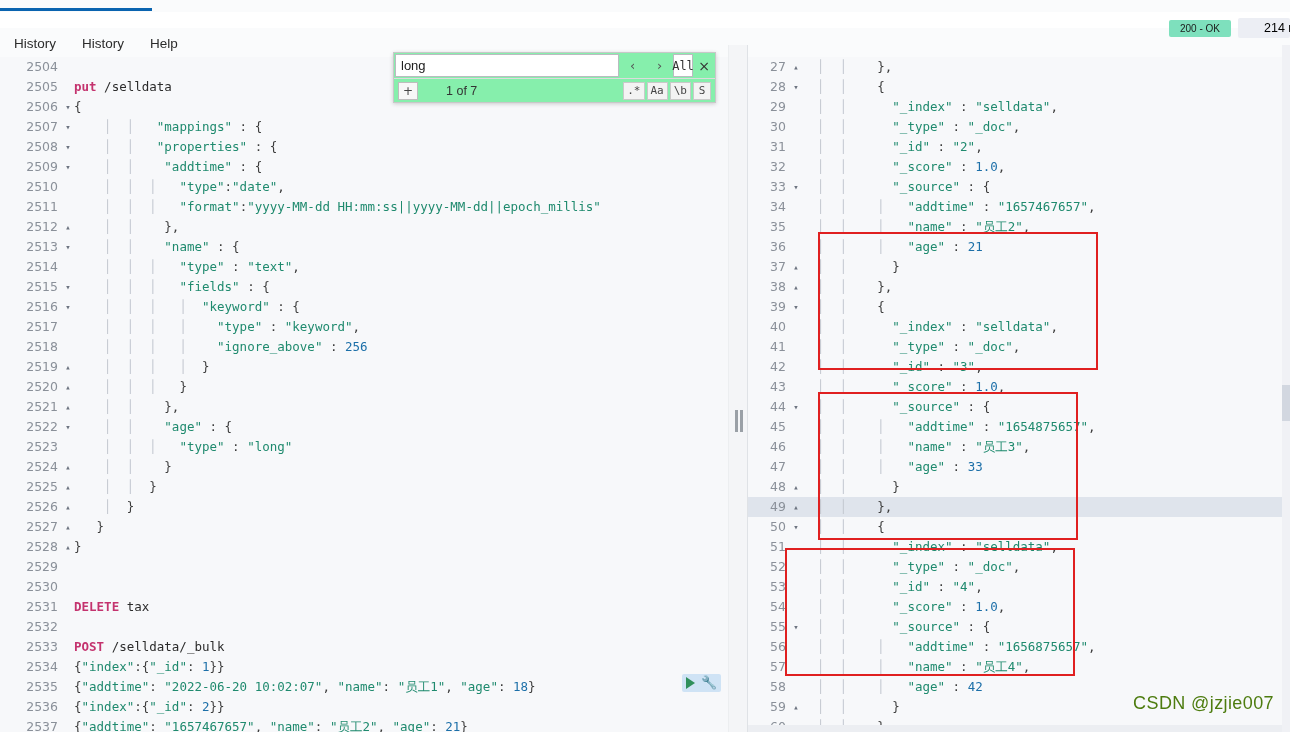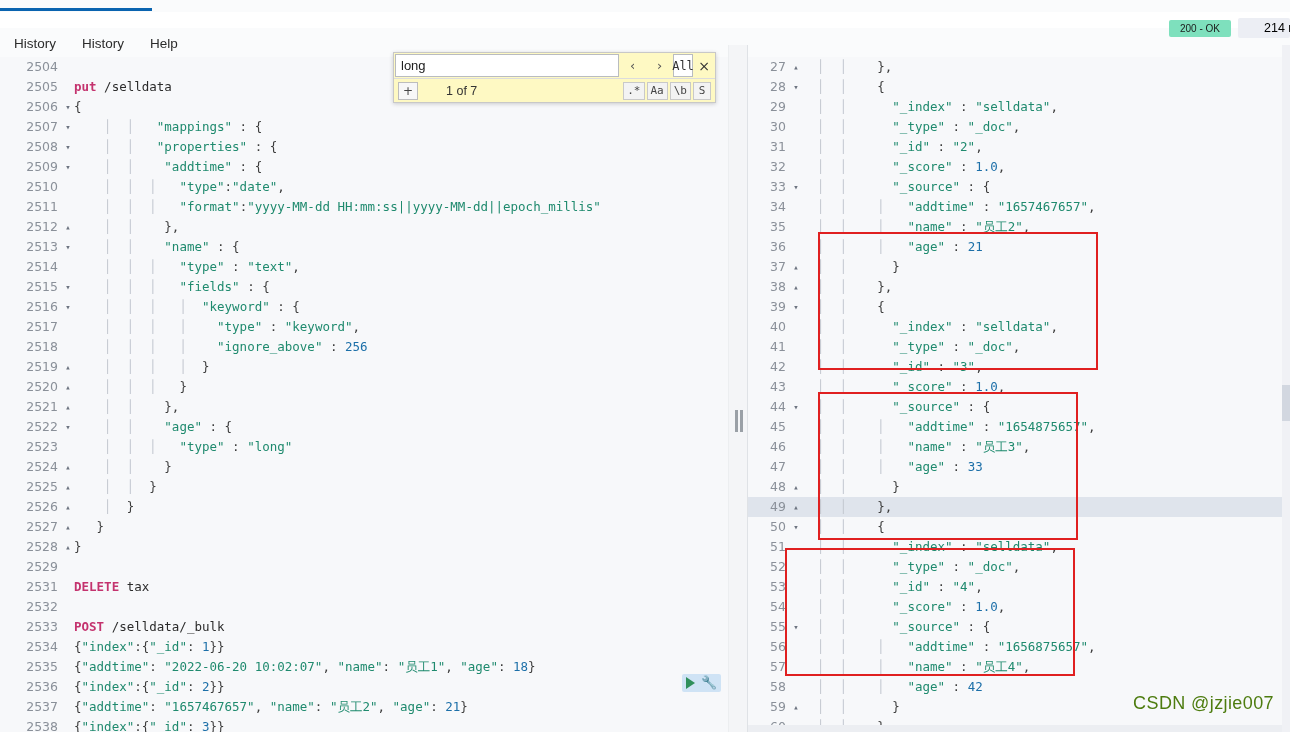--- a/index.html
+++ b/index.html
@@ -107,21 +107,21 @@
     display: flex; gap: 6px; align-items: center;
     background: #cfe3f5; padding: 2px 4px; border-radius: 2px;
   }
   .ico-play { width: 0; height: 0; border-left: 9px solid #2f8f5b;
               border-top: 6px solid transparent; border-bottom: 6px solid transparent; }
   .ico-wrench { font-size: 13px; color: #2b6cb0; line-height: 14px; }
 
   
   .find {
     position: absolute; left: 393px; top: 52px; width: 323px;
-    background: #fef9c3; border: 1px solid #c8c8c8;
+    background: #86efac; border: 1px solid #c8c8c8;
     box-shadow: 0 1px 4px rgba(0,0,0,.18);
     z-index: 50;
   }
   .find-row1 { display: flex; align-items: stretch; height: 25px; }
   .find-input {
     flex: 1; border: 1px solid #b9bcc0; background: #fff; margin: 1px 0 1px 1px;
     font-size: 13px; padding: 1px 5px; color: #202020;
     font-family: "Liberation Sans", sans-serif; outline: none;
   }
   .find-btn {
@@ -217,20 +217,21 @@
         <div class="row"><span class="gutter">2520</span><span class="fold">▴</span><span class="txt"><span class="k-punct">    </span><span class="indent-guide">│</span><span class="k-punct">  </span><span class="indent-guide">│</span><span class="k-punct">  </span><span class="indent-guide">│</span><span class="k-punct">   }</span></span></div>
         <div class="row"><span class="gutter">2521</span><span class="fold">▴</span><span class="txt"><span class="k-punct">    </span><span class="indent-guide">│</span><span class="k-punct">  </span><span class="indent-guide">│</span><span class="k-punct">    },</span></span></div>
         <div class="row"><span class="gutter">2522</span><span class="fold">▾</span><span class="txt"><span class="k-punct">    </span><span class="indent-guide">│</span><span class="k-punct">  </span><span class="indent-guide">│</span><span class="k-punct">    </span><span class="k-str">"age"</span><span class="k-punct"> : {</span></span></div>
         <div class="row"><span class="gutter">2523</span><span class="fold"></span><span class="txt"><span class="k-punct">    </span><span class="indent-guide">│</span><span class="k-punct">  </span><span class="indent-guide">│</span><span class="k-punct">  </span><span class="indent-guide">│</span><span class="k-punct">   </span><span class="k-str">"type"</span><span class="k-punct"> : </span><span class="k-str">"long"</span></span></div>
         <div class="row"><span class="gutter">2524</span><span class="fold">▴</span><span class="txt"><span class="k-punct">    </span><span class="indent-guide">│</span><span class="k-punct">  </span><span class="indent-guide">│</span><span class="k-punct">    }</span></span></div>
         <div class="row"><span class="gutter">2525</span><span class="fold">▴</span><span class="txt"><span class="k-punct">    </span><span class="indent-guide">│</span><span class="k-punct">  </span><span class="indent-guide">│</span><span class="k-punct">  }</span></span></div>
         <div class="row"><span class="gutter">2526</span><span class="fold">▴</span><span class="txt"><span class="k-punct">    </span><span class="indent-guide">│</span><span class="k-punct">  }</span></span></div>
         <div class="row"><span class="gutter">2527</span><span class="fold">▴</span><span class="txt"><span class="k-punct">   }</span></span></div>
         <div class="row"><span class="gutter">2528</span><span class="fold">▴</span><span class="txt"><span class="k-punct">}</span></span></div>
         <div class="row"><span class="gutter">2529</span><span class="fold"></span><span class="txt"></span></div>
+        <div class="row"><span class="gutter">2530</span><span class="fold"></span><span class="txt"></span></div>
         <div class="row"><span class="gutter">2531</span><span class="fold"></span><span class="txt"><span class="k-method">DELETE</span><span class="k-url"> tax</span></span></div>
         <div class="row"><span class="gutter">2532</span><span class="fold"></span><span class="txt"></span></div>
         <div class="row"><span class="gutter">2533</span><span class="fold"></span><span class="txt"><span class="k-method">POST</span><span class="k-url"> /selldata/_bulk</span></span></div>
         <div class="row"><span class="gutter">2534</span><span class="fold"></span><span class="txt"><span class="k-punct">{</span><span class="k-str">"index"</span><span class="k-punct">:{</span><span class="k-str">"_id"</span><span class="k-punct">: </span><span class="k-num">1</span><span class="k-punct">}}</span></span></div>
         <div class="row"><span class="gutter">2535</span><span class="fold"></span><span class="txt"><span class="k-punct">{</span><span class="k-str">"addtime"</span><span class="k-punct">: </span><span class="k-str">"2022-06-20 10:02:07"</span><span class="k-punct">, </span><span class="k-str">"name"</span><span class="k-punct">: </span><span class="k-str">"员工1"</span><span class="k-punct">, </span><span class="k-str">"age"</span><span class="k-punct">: </span><span class="k-num">18</span><span class="k-punct">}</span></span></div>
         <div class="row"><span class="gutter">2536</span><span class="fold"></span><span class="txt"><span class="k-punct">{</span><span class="k-str">"index"</span><span class="k-punct">:{</span><span class="k-str">"_id"</span><span class="k-punct">: </span><span class="k-num">2</span><span class="k-punct">}}</span></span></div>
         <div class="row"><span class="gutter">2537</span><span class="fold"></span><span class="txt"><span class="k-punct">{</span><span class="k-str">"addtime"</span><span class="k-punct">: </span><span class="k-str">"1657467657"</span><span class="k-punct">, </span><span class="k-str">"name"</span><span class="k-punct">: </span><span class="k-str">"员工2"</span><span class="k-punct">, </span><span class="k-str">"age"</span><span class="k-punct">: </span><span class="k-num">21</span><span class="k-punct">}</span></span></div>
         <div class="row"><span class="gutter">2538</span><span class="fold"></span><span class="txt"><span class="k-punct">{</span><span class="k-str">"index"</span><span class="k-punct">:{</span><span class="k-str">"_id"</span><span class="k-punct">: </span><span class="k-num">3</span><span class="k-punct">}}</span></span></div>
       </div>
   </div>

